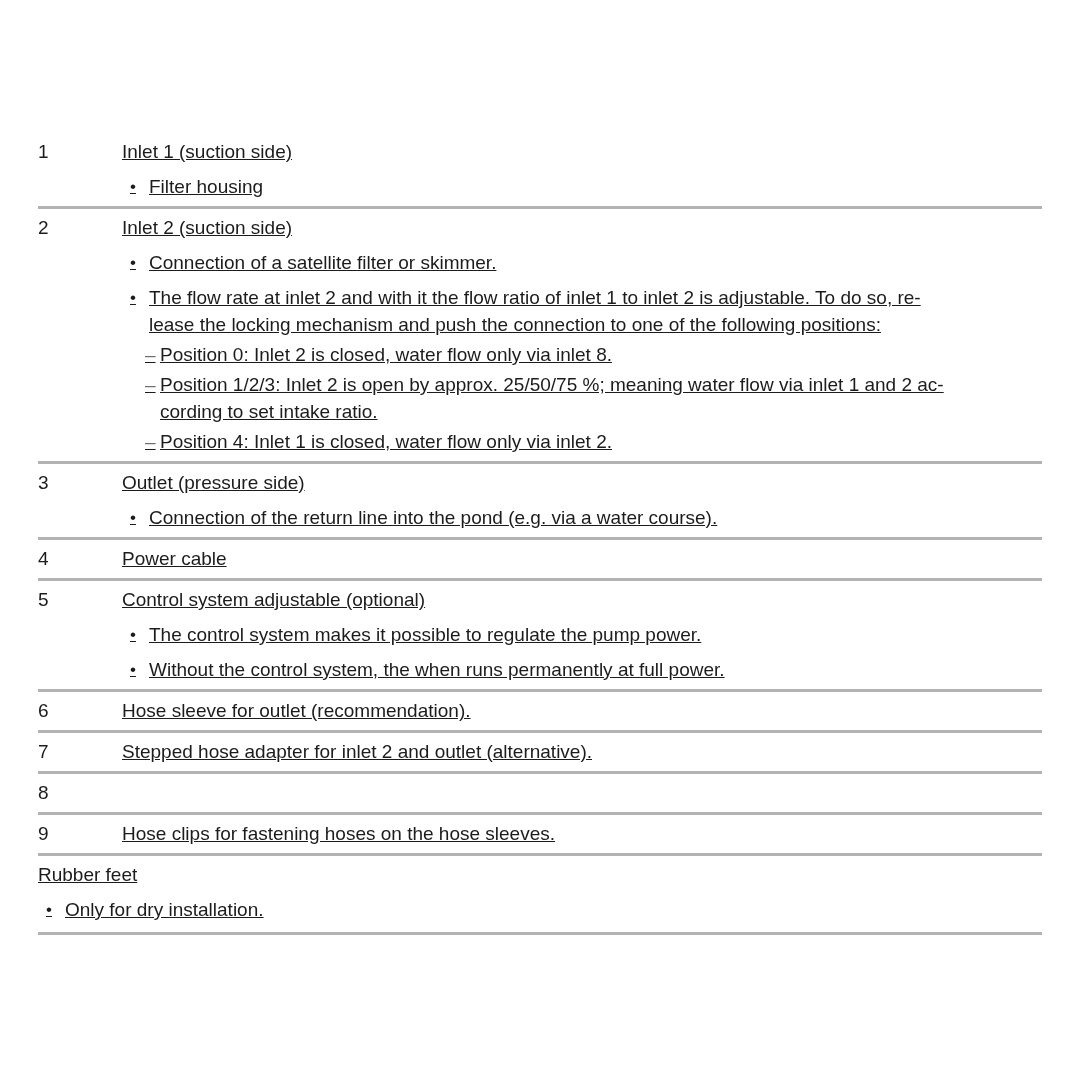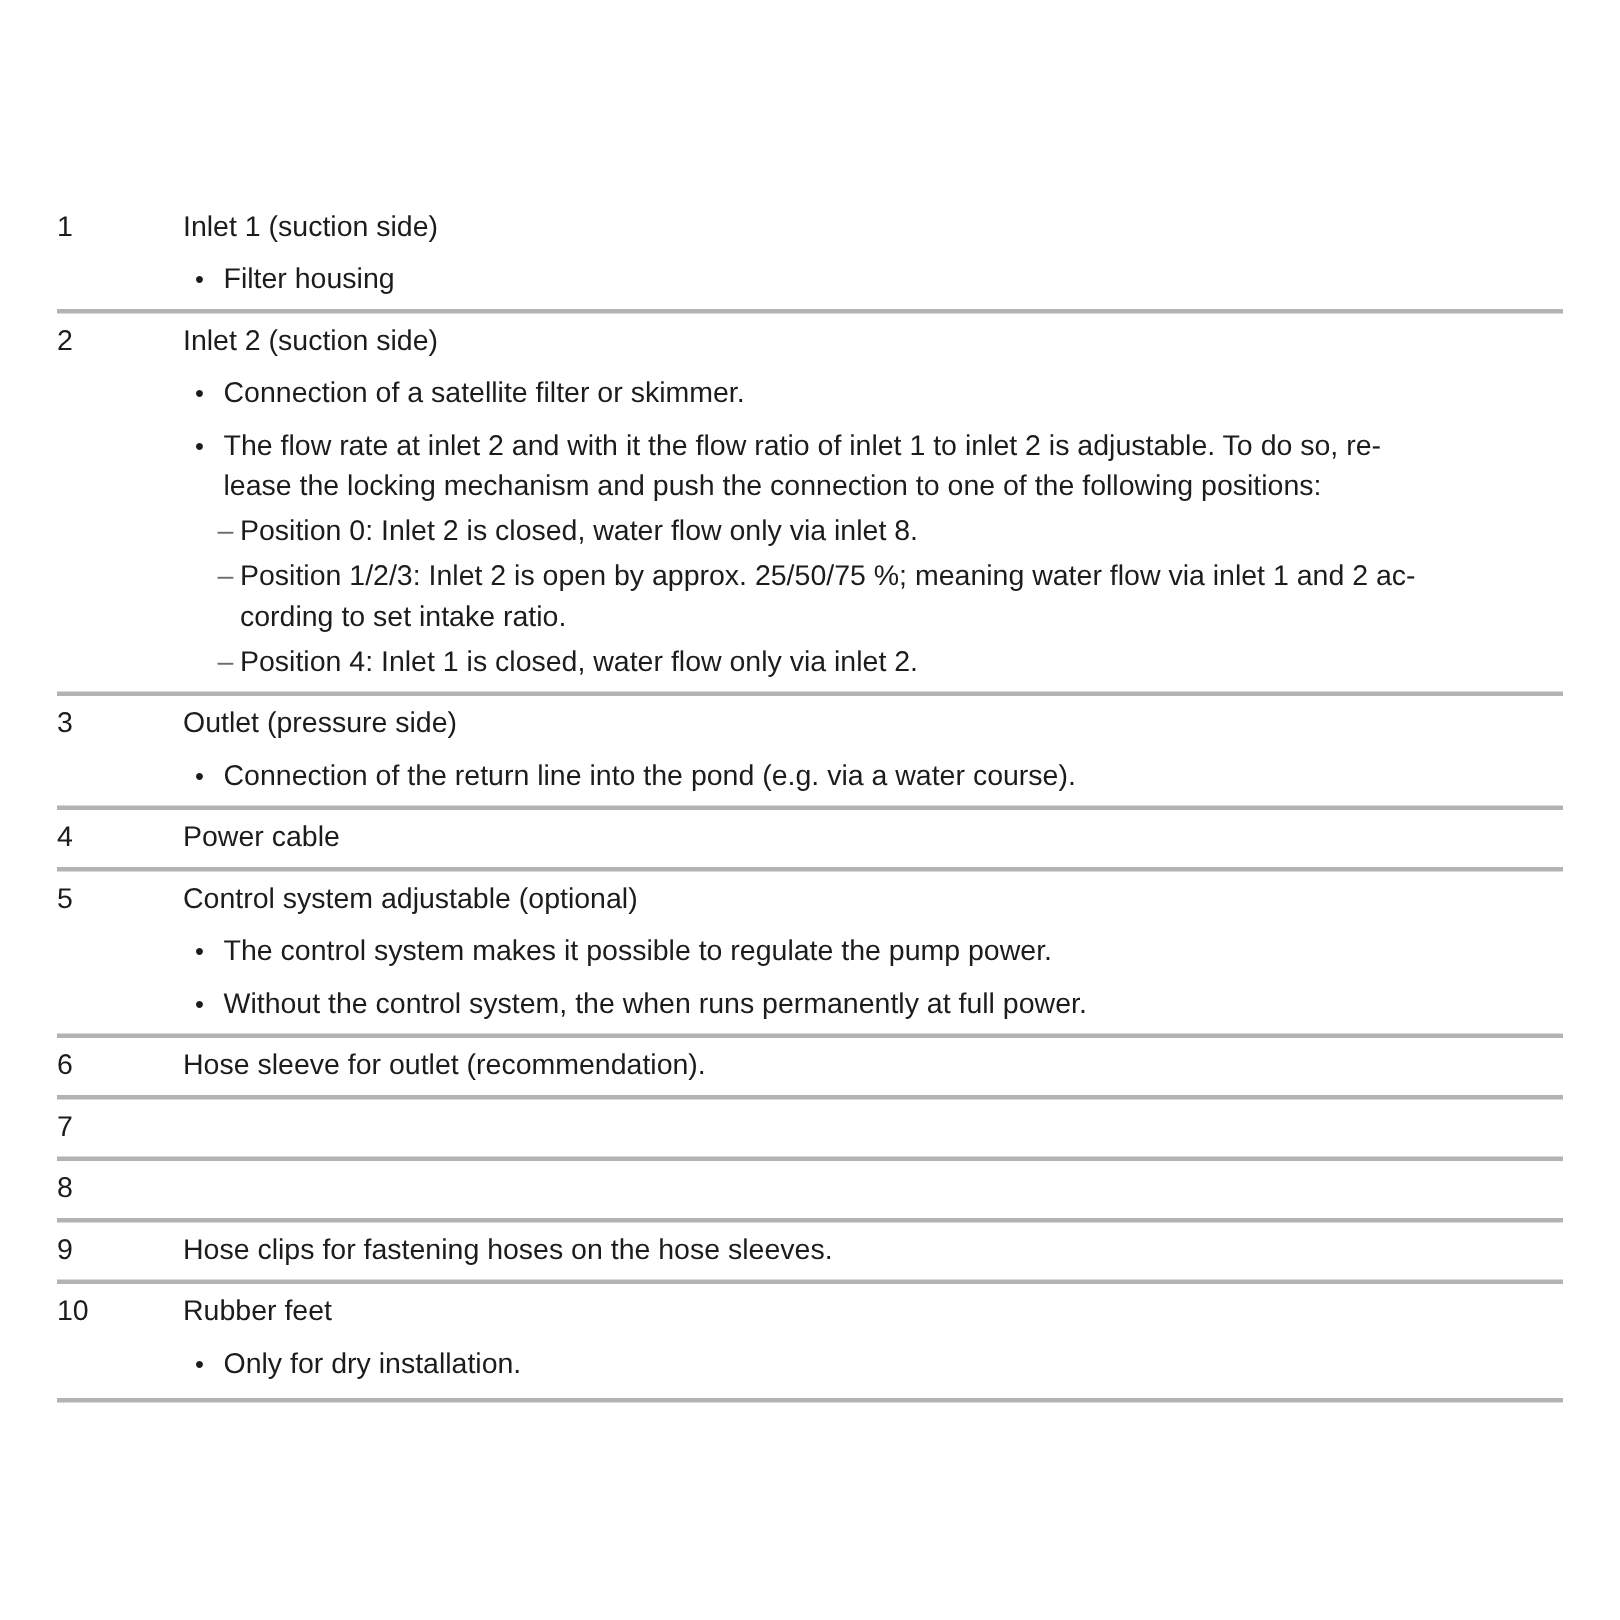--- a/index.html
+++ b/index.html
@@ -27,20 +27,21 @@
     border-image: linear-gradient(to bottom, #7e7e7e 0%, #7e7e7e 34%, #b3b3b3 34%, #b3b3b3 100%) 1;
   }
   .row:last-child { padding-bottom: 9px; }
   .num {
     width: 84px;
     flex: 0 0 84px;
   }
   .content {
     flex: 1;
     min-width: 0;
+    text-decoration: underline;
   }
   .detail {
     display: flex;
   }
   .detail.bullet { margin-top: 8px; padding-left: 8px; }
   .detail.dash   { margin-top: 3px; padding-left: 23px; }
   .marker {
     flex: 0 0 auto;
     color: #1c1c1c;
   }
@@ -125,32 +126,34 @@
         </div>
       </div>
       <div class="row">
         <div class="num">6</div>
         <div class="content">
           <div class="title">Hose sleeve for outlet (recommendation).</div>
         </div>
       </div>
       <div class="row">
         <div class="num">7</div>
+        <div class="content">
+          <div class="title">Stepped hose adapter for inlet 2 and outlet (alternative).</div>
+        </div>
       </div>
       <div class="row">
         <div class="num">8</div>
       </div>
       <div class="row">
         <div class="num">9</div>
         <div class="content">
           <div class="title">Hose clips for fastening hoses on the hose sleeves.</div>
         </div>
       </div>
       <div class="row">
-        <div class="num">10</div>
         <div class="content">
           <div class="title">Rubber feet</div>
           <div class="detail bullet">
             <span class="marker">•</span>
             <span class="dtext">Only for dry installation.</span>
           </div>
         </div>
       </div>
     </div>
 </div>

